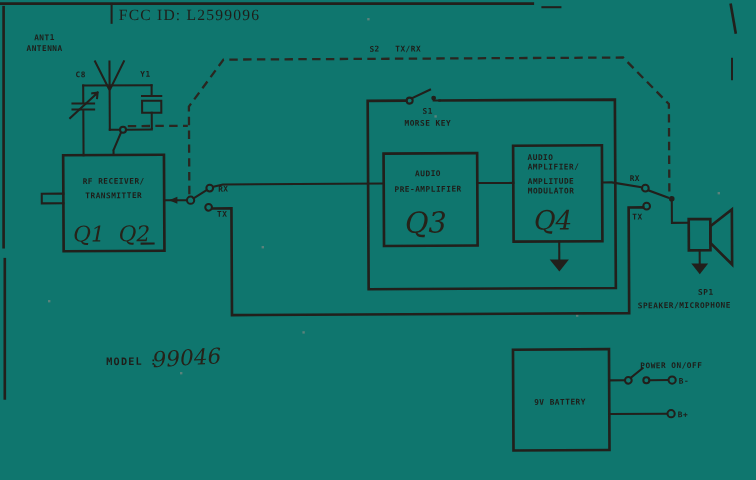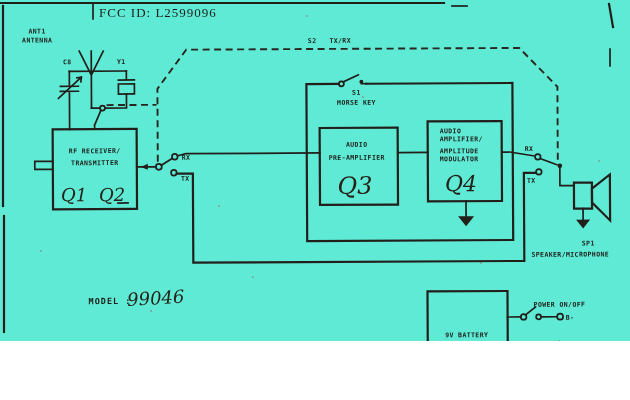--- a/index.html
+++ b/index.html
@@ -1,16 +1,16 @@
 <!DOCTYPE html>
 <html><head>
 <meta charset="utf-8">
 <style>
   html,body{margin:0;padding:0;}
-  .page{position:relative;width:630px;height:341px;background:#5eead4;overflow:hidden;}
+  .page{position:relative;width:630px;height:400px;background:#0f766e;overflow:hidden;}
   svg{position:absolute;left:0;top:0;}
   .w{stroke:#221f1b;stroke-width:1.7;fill:none;stroke-linecap:square;}
   .w2{stroke:#221f1b;stroke-width:2.2;fill:none;stroke-linecap:square;}
   .dash{stroke:#2a2620;stroke-width:1.9;fill:none;stroke-dasharray:7 4.5;stroke-linecap:butt;}
   .ink{fill:#221f1b;stroke:none;}
   .noise{fill:#8a8a84;stroke:none;opacity:.6;}
   text{stroke:none;fill:#1f1d19;}
   .typed-sm{font-family:"DejaVu Sans Mono","Liberation Mono",monospace;font-weight:bold;font-size:6.5px;letter-spacing:.4px;}
   .fcc{font-family:"Liberation Serif","DejaVu Serif",serif;font-size:13px;letter-spacing:1px;}
   .model{font-family:"DejaVu Sans Mono","Liberation Mono",monospace;font-weight:bold;font-size:8.5px;letter-spacing:1px;}

